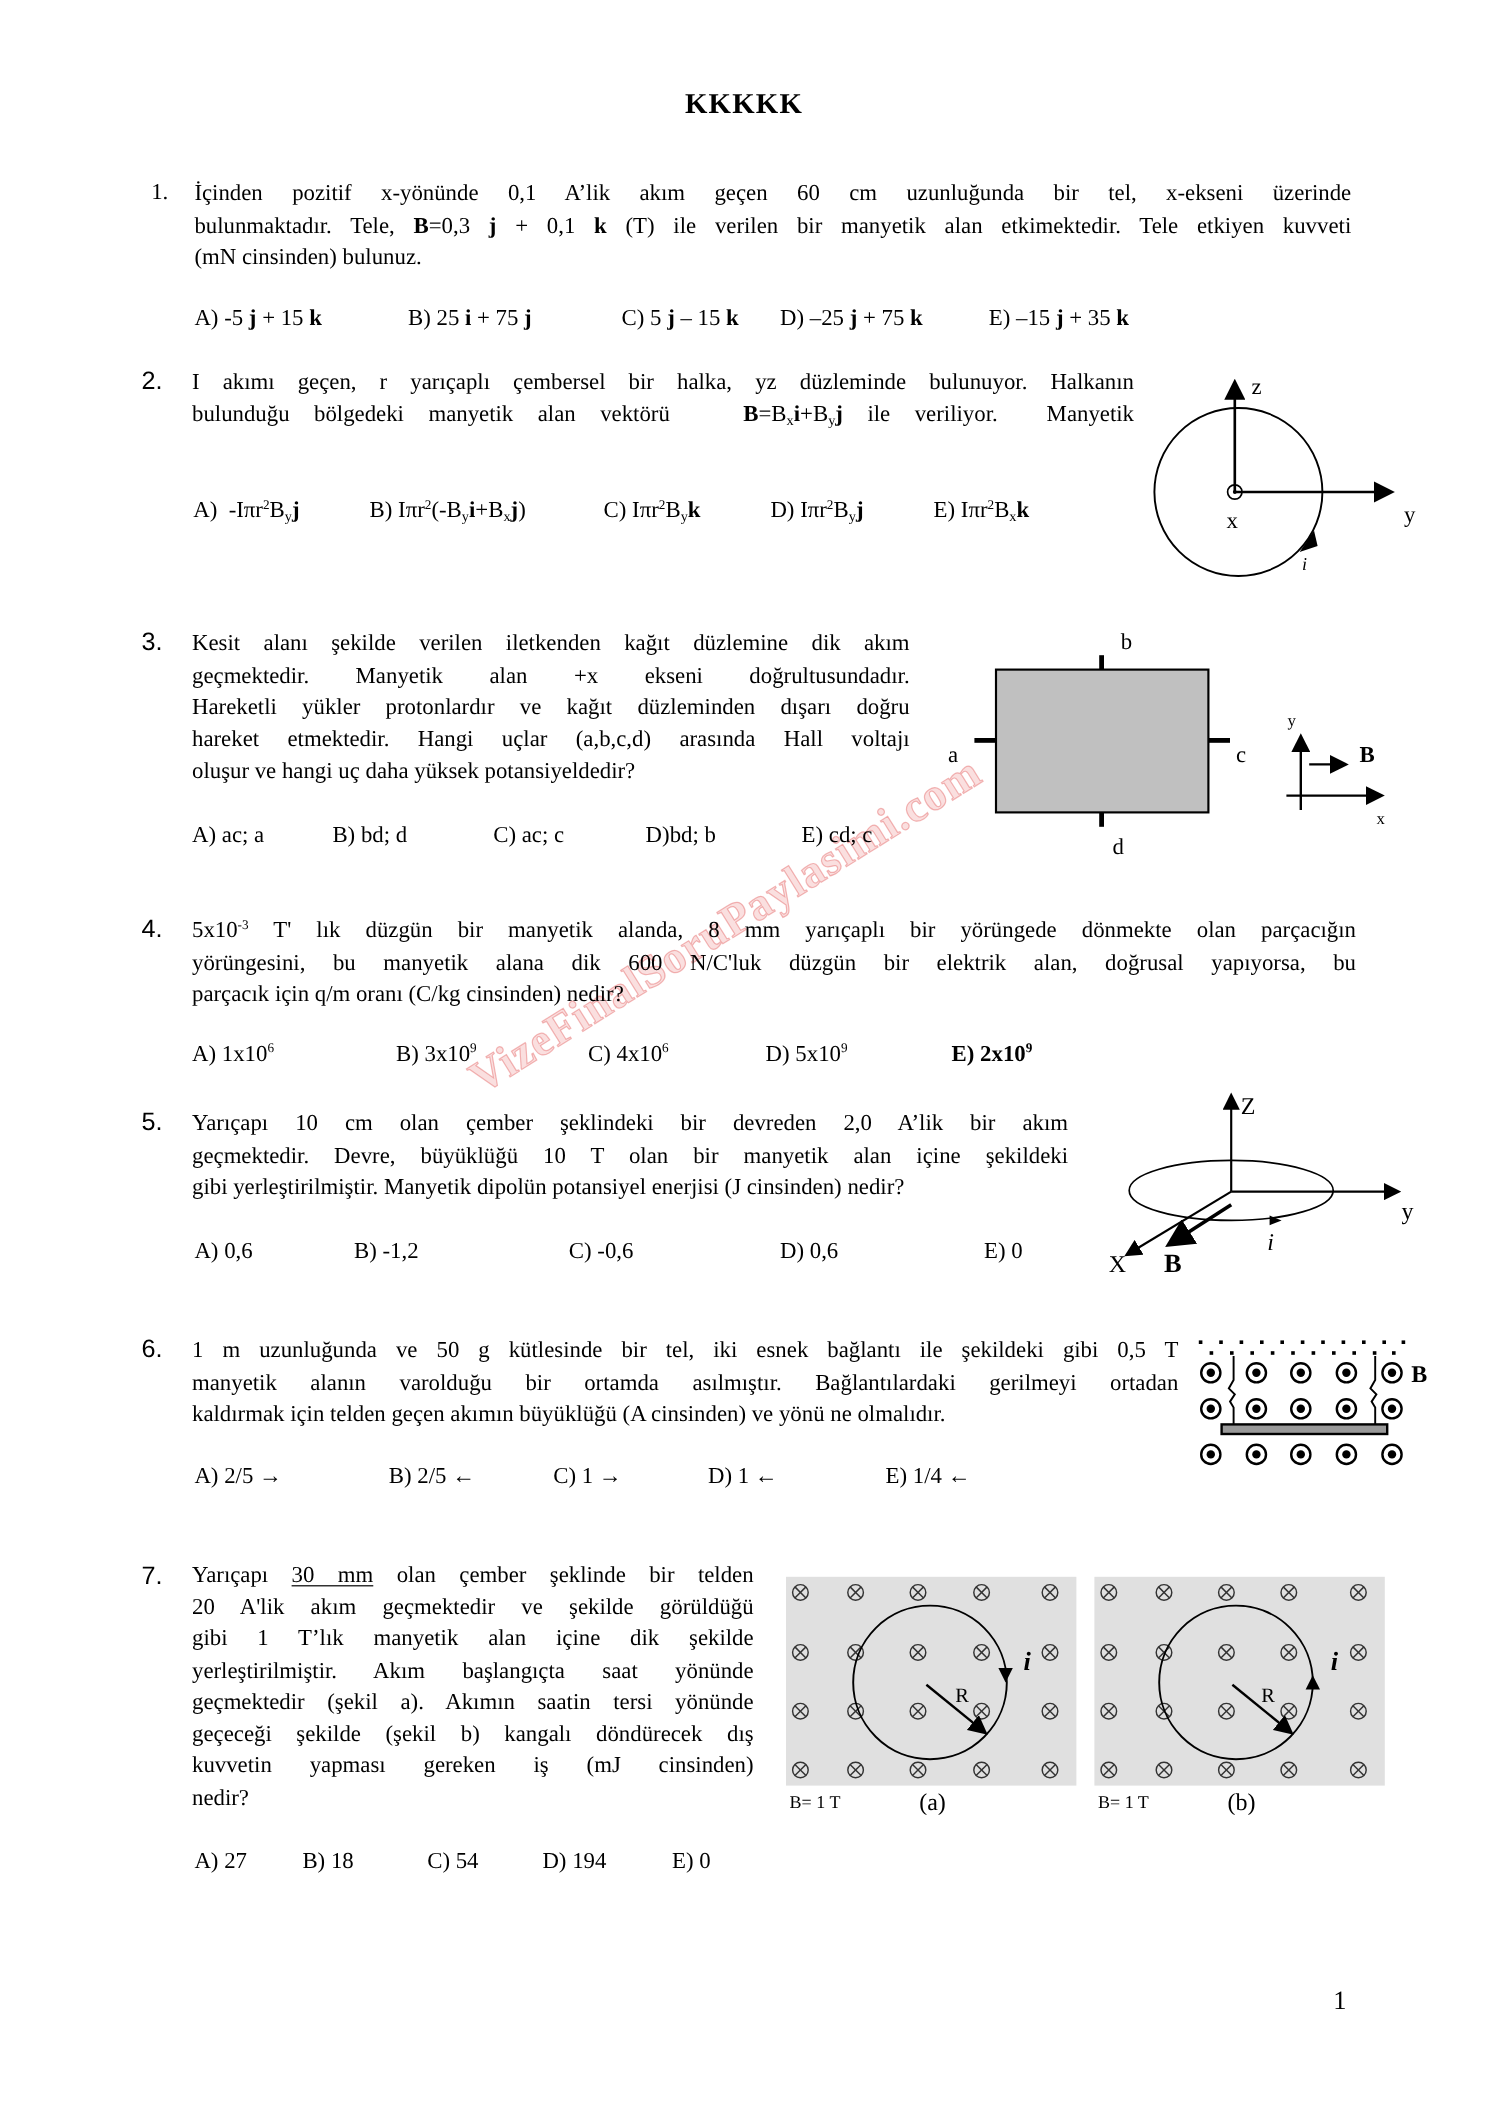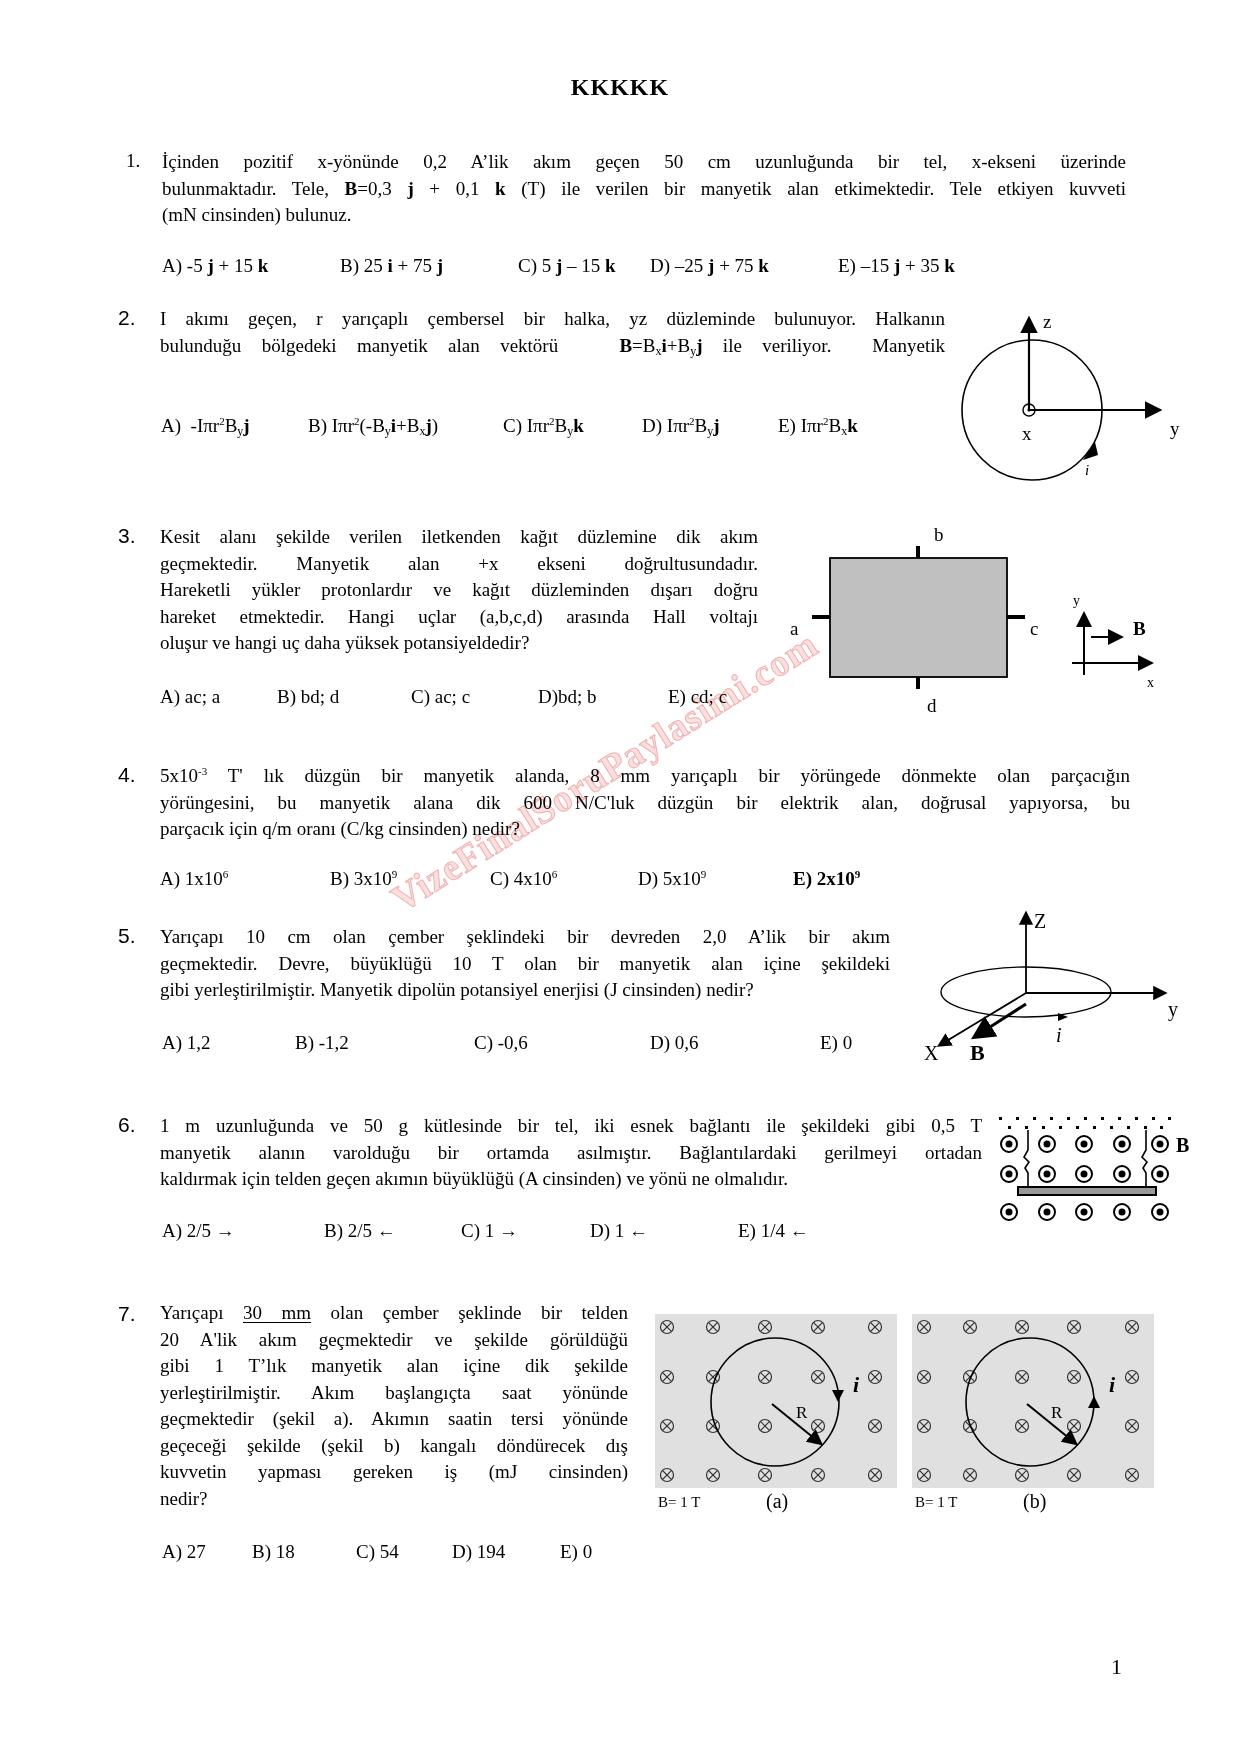--- a/index.html
+++ b/index.html
@@ -26,30 +26,30 @@
 </style>
 </head>
 <body>
 
 <div class="abs title">KKKKK</div>
 
 <div class="watermark">VizeFinalSoruPaylasimi.com</div>
 
 <div class="qnum serif" style="left:126px;top:150px;">1.</div>
 <div class="qtext" style="left:162px;top:149px;width:964px;">
-  <span class="line">İçinden pozitif x-yönünde 0,2 A’lik akım geçen 50 cm uzunluğunda bir tel, x-ekseni üzerinde</span>
+  <span class="line">İçinden pozitif x-yönünde 0,1 A’lik akım geçen 60 cm uzunluğunda bir tel, x-ekseni üzerinde</span>
   <span class="line">bulunmaktadır. Tele, <b class="v">B</b>=0,3 <b class="v">j</b> + 0,1 <b class="v">k</b> (T) ile verilen bir manyetik alan etkimektedir. Tele etkiyen kuvveti</span>
   <span class="line last">(mN cinsinden) bulunuz.</span>
 </div>
 <div class="opts" style="top:255px;left:0;">
   <span class="opt" style="left:162px;">A) -5 <b>j</b> + 15 <b>k</b></span>
   <span class="opt" style="left:340px;">B) 25 <b>i</b> + 75 <b>j</b></span>
   <span class="opt" style="left:518px;">C) 5 <b>j</b> – 15 <b>k</b></span>
   <span class="opt" style="left:650px;">D) –25 <b>j</b> + 75 <b>k</b></span>
-  <span class="opt" style="left:824px;margin-left:14px;">E) –15 <b>j</b> + 35 <b>k</b></span>
+  <span class="opt" style="left:824px;">E) –15 <b>j</b> + 35 <b>k</b></span>
 </div>
 
 <div class="qnum" style="left:118px;top:306px;">2.</div>
 <div class="qtext" style="left:160px;top:306px;width:785px;">
   <span class="line">I akımı geçen, r yarıçaplı çembersel bir halka, yz düzleminde bulunuyor. Halkanın</span>
   <span class="line">bulunduğu bölgedeki manyetik alan vektörü &nbsp;&nbsp;<b>B</b>=B<sub>x</sub><b>i</b>+B<sub>y</sub><b>j</b> ile veriliyor. &nbsp;Manyetik</span>
 </div>
 <div class="opts" style="top:415px;left:0;">
   <span class="opt" style="left:161px;">A) &nbsp;-Iπr<sup>2</sup>B<sub>y</sub><b>j</b></span>
   <span class="opt" style="left:308px;">B) Iπr<sup>2</sup>(-B<sub>y</sub><b>i</b>+B<sub>x</sub><b>j</b>)</span>
@@ -127,21 +127,21 @@
   <span class="opt" style="left:793px;font-weight:bold;">E) 2x10<sup>9</sup></span>
 </div>
 
 <div class="qnum" style="left:118px;top:924px;">5.</div>
 <div class="qtext" style="left:160px;top:924px;width:730px;">
   <span class="line">Yarıçapı 10 cm olan çember şeklindeki bir devreden 2,0 A’lik bir akım</span>
   <span class="line">geçmektedir. Devre, büyüklüğü 10 T olan bir manyetik alan içine şekildeki</span>
   <span class="line last">gibi yerleştirilmiştir. Manyetik dipolün potansiyel enerjisi (J cinsinden) nedir?</span>
 </div>
 <div class="opts" style="top:1032px;left:0;">
-  <span class="opt" style="left:162px;">A) 1,2</span>
+  <span class="opt" style="left:162px;">A) 0,6</span>
   <span class="opt" style="left:295px;">B) -1,2</span>
   <span class="opt" style="left:474px;">C) -0,6</span>
   <span class="opt" style="left:650px;">D) 0,6</span>
   <span class="opt" style="left:820px;">E) 0</span>
 </div>
 <svg class="fig" style="left:920px;top:900px;" width="280" height="180" viewBox="0 0 280 180">
   <defs>
       <marker id="ah5" markerWidth="8" markerHeight="8" refX="6" refY="4" orient="auto">
         <path d="M0,0 L8,4 L0,8 z" fill="#000"></path>
       </marker>

